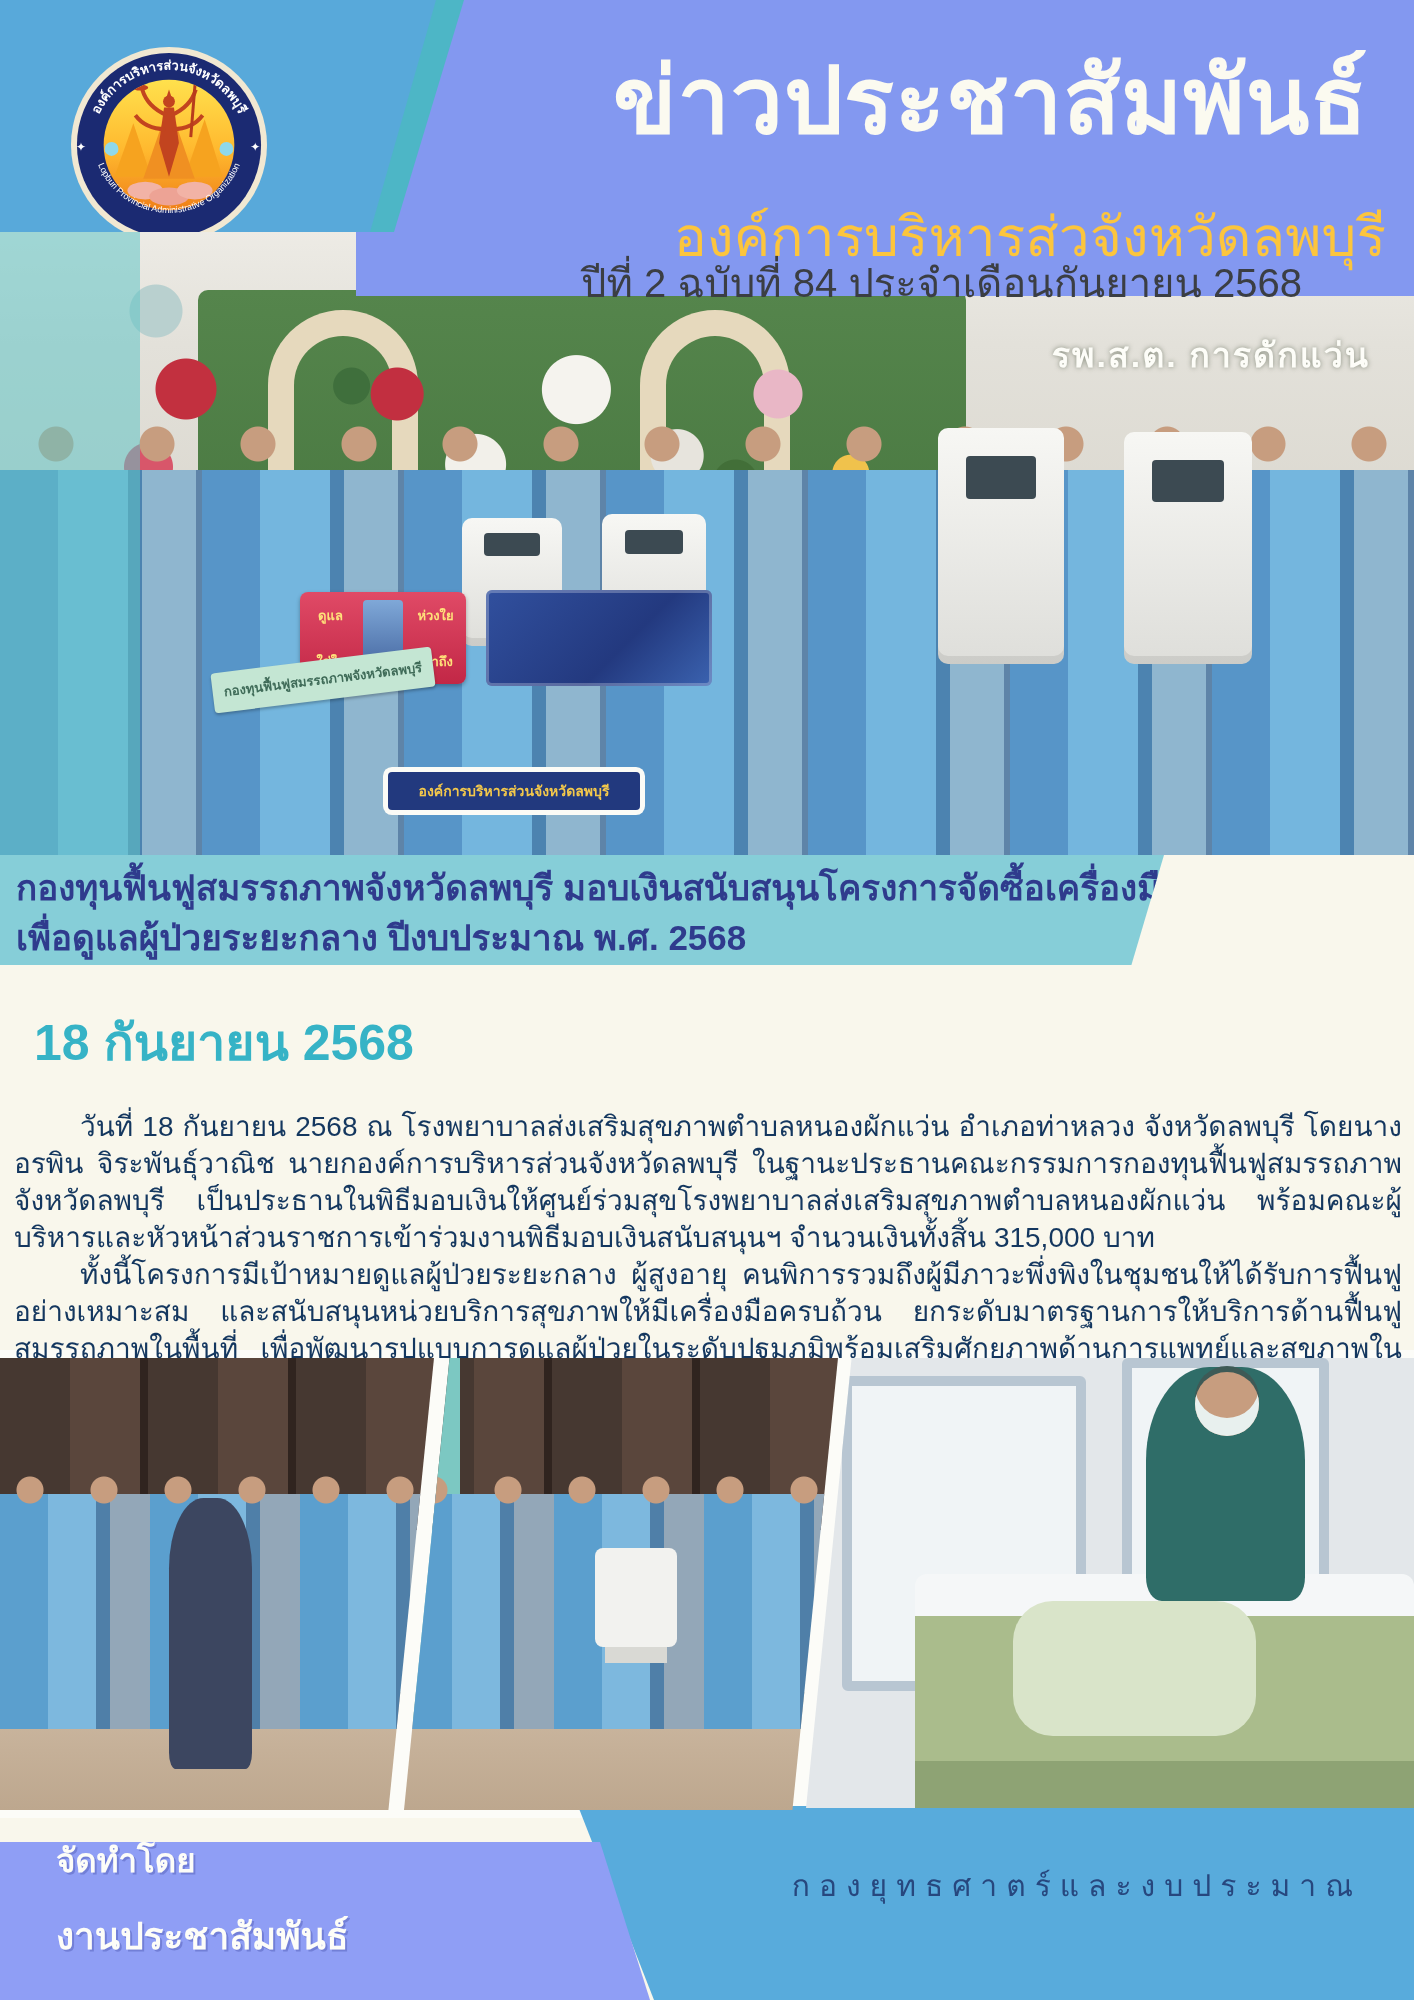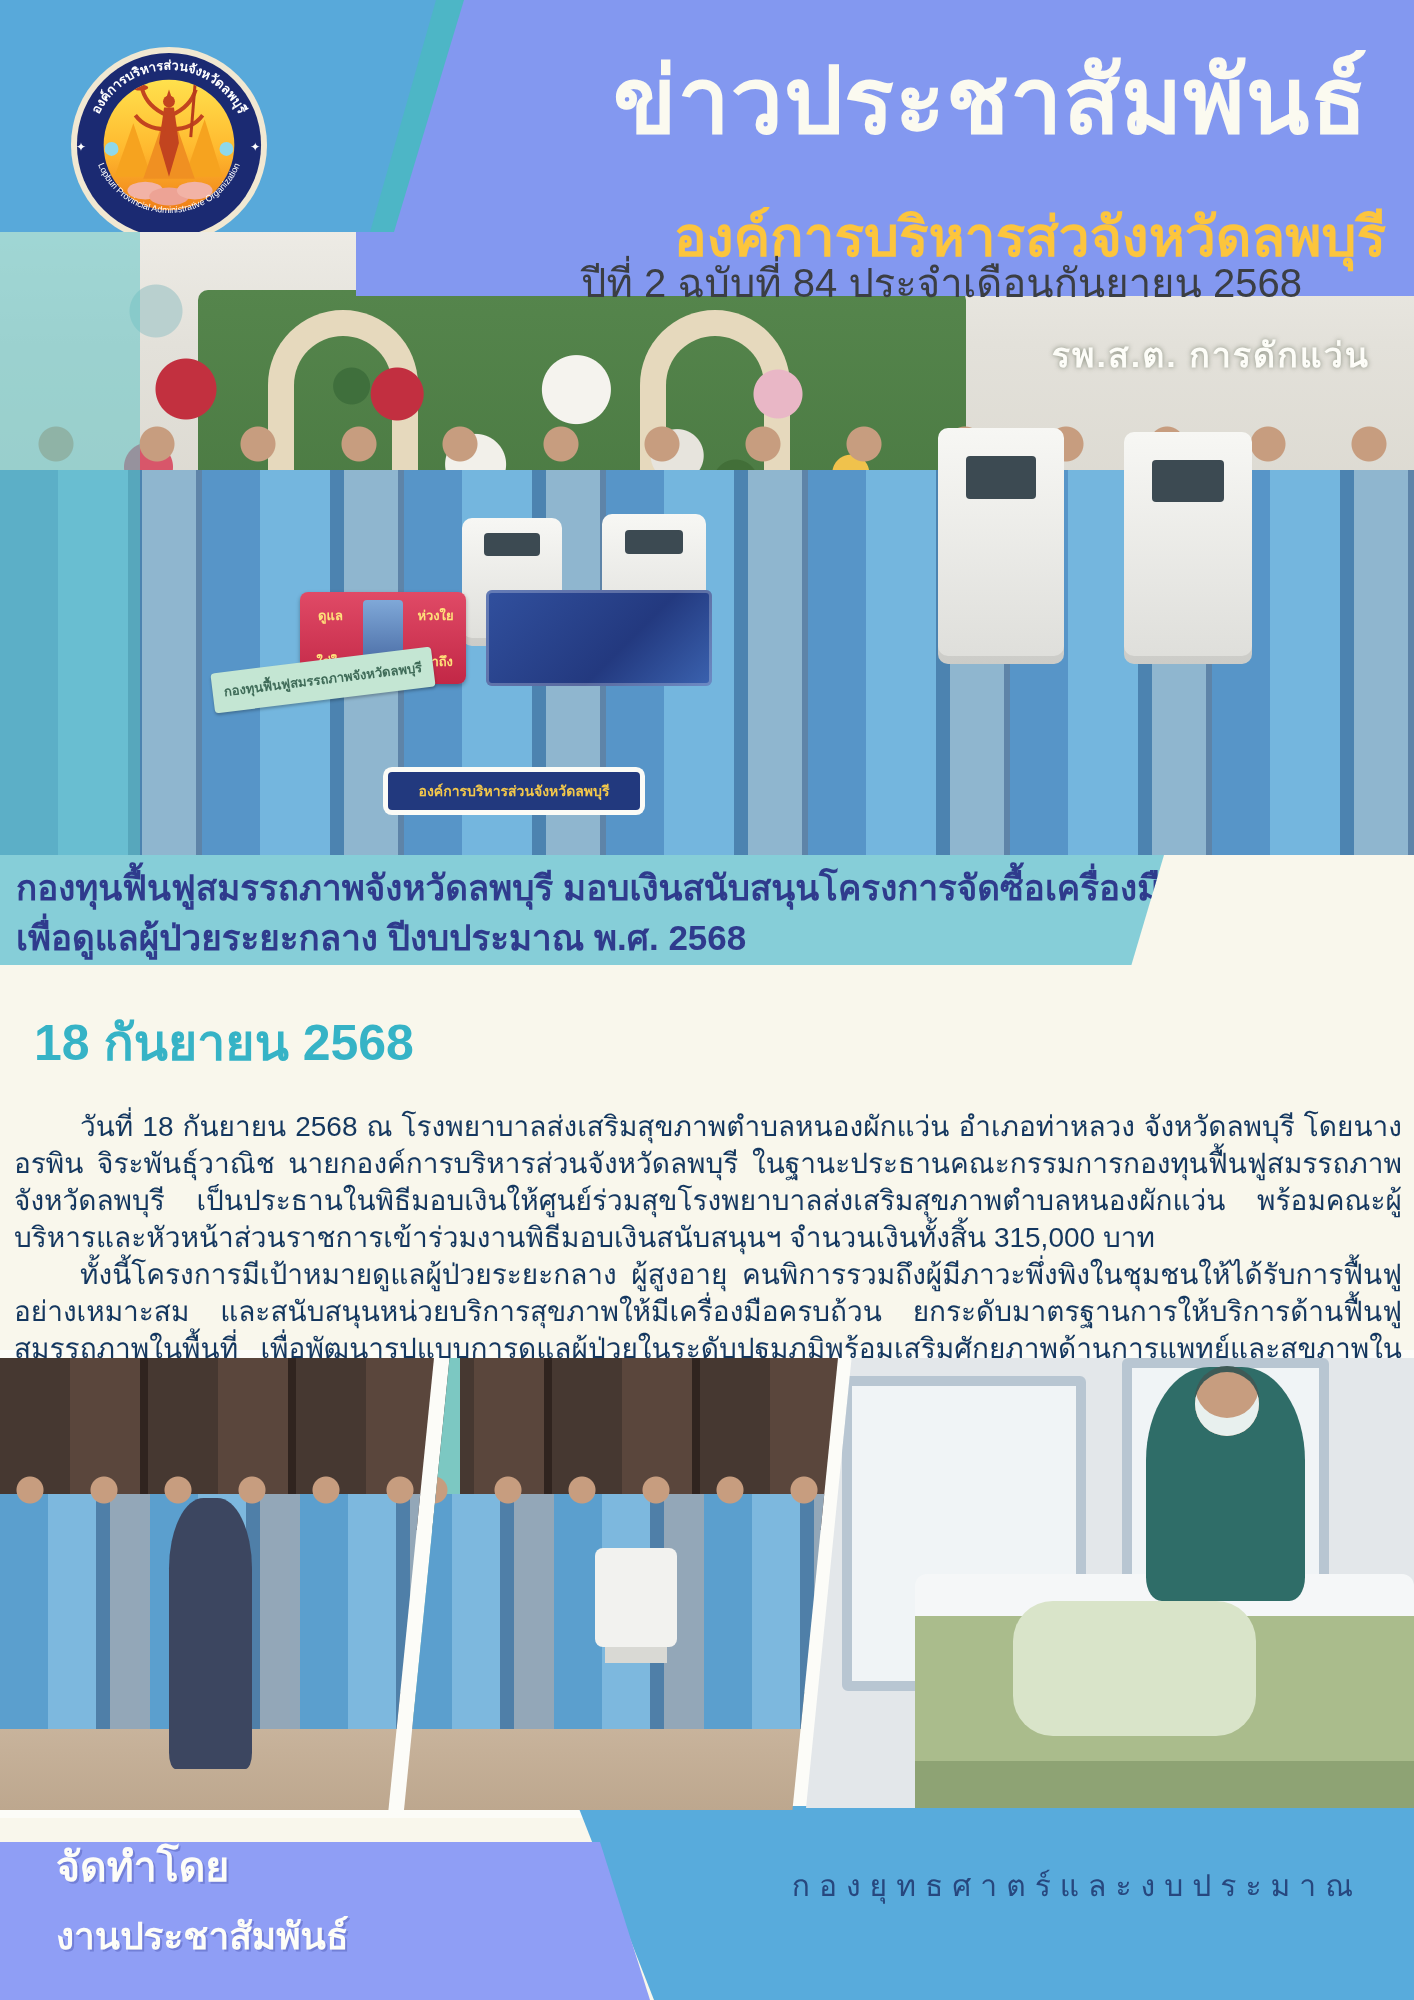--- a/index.html
+++ b/index.html
@@ -9,21 +9,21 @@
 
   
   .header{position:absolute;top:0;left:0;width:1414px;height:296px;background:var(--header_bg);
           clip-path:polygon(0 0,1414px 0,1414px 296px,356px 296px,356px 232px,0 232px);z-index:6;}
   .teal-slash{position:absolute;top:0;left:0;width:500px;height:232px;background:var(--teal_stripe);
           clip-path:polygon(420px 0,464px 0,394px 232px,352px 232px);}
   .logo-panel{position:absolute;top:0;left:0;width:452px;height:232px;background:var(--logo_panel);
           clip-path:polygon(0 0,436px 0,370px 232px,0 232px);}
   .title{position:absolute;top:26px;right:46px;margin:0;font-size:93px;font-weight:800;
          color:var(--title_white);letter-spacing:1px;white-space:nowrap;}
-  .subtitle{position:absolute;top:193px;right:28px;font-size:55px;font-weight:700;
+  .subtitle{position:absolute;top:193px;right:28px;font-size:55px;font-weight:400;
          color:var(--subtitle_yellow);white-space:nowrap;}
   .issue{position:absolute;top:251px;right:112px;font-size:40px;font-weight:500;z-index:7;
          color:var(--issue_text);white-space:nowrap;}
 
   
   .photo-main{position:absolute;top:232px;left:0;width:1414px;height:623px;overflow:hidden;z-index:1;
       background:linear-gradient(180deg,#edebe5 0%,#e3e1da 18%,#d9d6cd 55%,#cfccc2 100%);}
   .foliage{position:absolute;left:198px;top:58px;width:768px;height:320px;border-radius:10px;
       background:radial-gradient(circle at 20% 30%,#3f6f3c 0 18px,transparent 19px),
                  radial-gradient(circle at 70% 60%,#426f38 0 22px,transparent 23px),
@@ -112,21 +112,21 @@
   .phC .nurse{position:absolute;left:56%;top:2%;width:26%;height:52%;background:#2f6d68;border-radius:40% 40% 10% 10%;}
   .phC .nhead{position:absolute;left:64%;top:3%;width:64px;height:64px;border-radius:50%;background:#c79d7f;
       box-shadow:inset 0 -18px 0 #e8f0ee, 0 -6px 0 #3e5a56;}
 
   
   .footer{position:absolute;top:1800px;left:0;width:1414px;height:200px;z-index:4;}
   .foot-right{position:absolute;inset:0;background:var(--footer_right_bg);
       clip-path:polygon(578px 6px,1414px 6px,1414px 200px,654px 200px);}
   .foot-left{position:absolute;inset:0;background:var(--footer_left_bg);
       clip-path:polygon(0 42px,600px 42px,650px 200px,0 200px);}
-  .credit1{position:absolute;left:56px;top:34px;font-size:41px;font-weight:800;color:var(--footer_left_text);
+  .credit1{position:absolute;left:56px;top:34px;font-size:33px;font-weight:800;color:var(--footer_left_text);
       text-shadow:2px 2px 0 rgba(60,70,160,.35);}
   .credit2{position:absolute;left:56px;top:106px;font-size:37px;font-weight:700;color:var(--footer_left_text);
       text-shadow:2px 2px 0 rgba(60,70,160,.35);}
   .division{position:absolute;right:52px;top:62px;font-size:30px;font-weight:400;letter-spacing:9px;
       color:var(--footer_right_text);white-space:nowrap;}
 </style>
 </head>
 <body>
 
 <div class="page">

